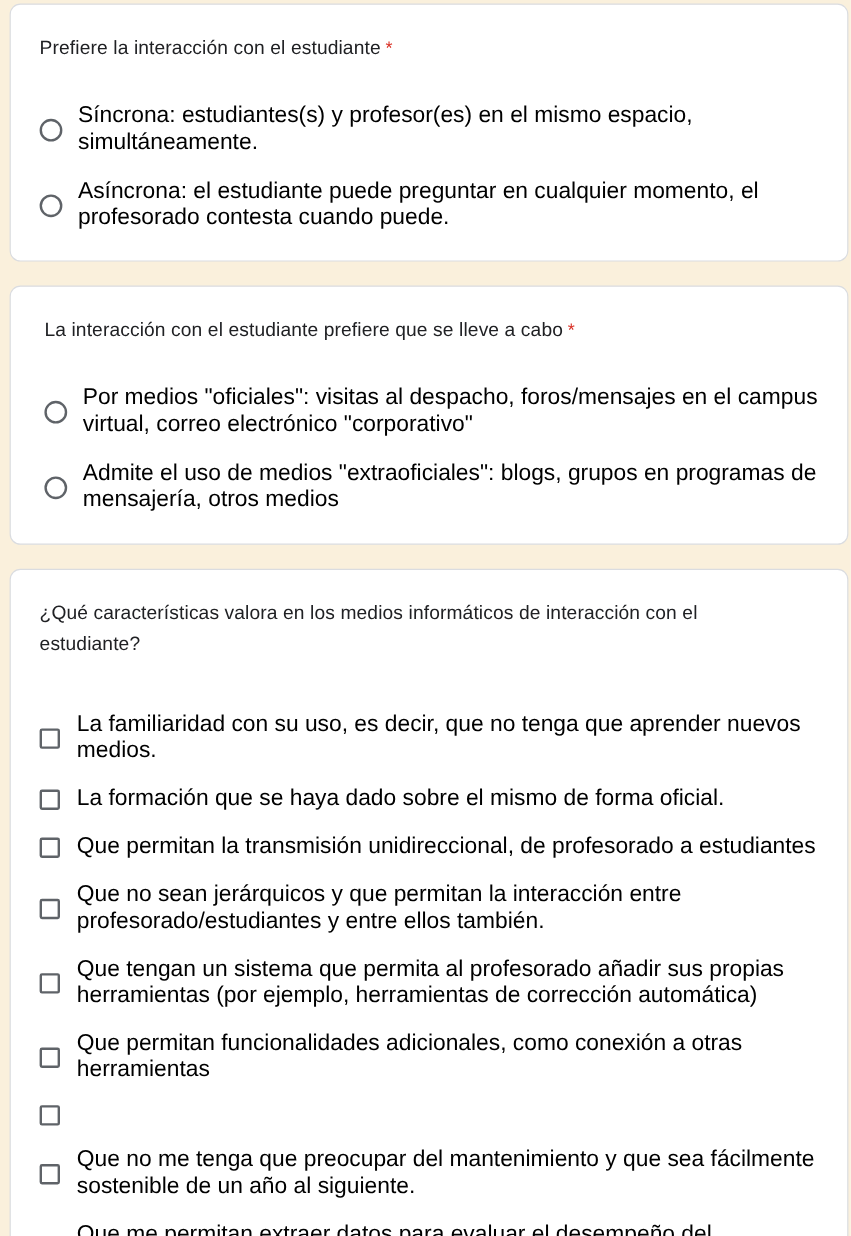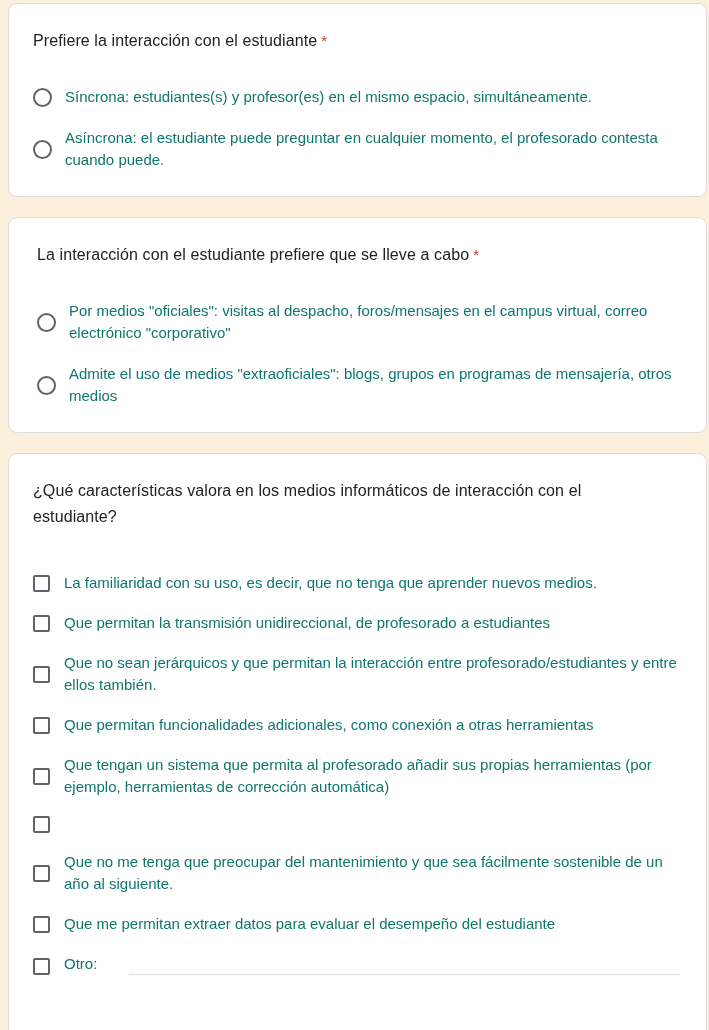--- a/index.html
+++ b/index.html
@@ -61,23 +61,23 @@
   }
   .checkbox {
     flex: 0 0 auto;
     width: 17px;
     height: 17px;
     border: 2px solid #5f6368;
     border-radius: 2px;
     margin-right: 14px;
   }
   .opt-label {
-    font-size: 15px;
+    font-size: 19px;
     line-height: 22px;
-    color: #0f766e;
+    color: #000000;
     max-width: 618px;
   }
   .otro-row { display: flex; align-items: flex-end; }
   .otro-line {
     flex: 1 1 auto;
     margin-left: 32px;
     margin-right: 2px;
     height: 16px;
     border-bottom: 1px solid #e0e0e0;
     cursor: text;
@@ -118,33 +118,37 @@
 
   <div class="card card-3">
     <div class="q-title"><span>¿Qué características valora en los medios informáticos de interacción con el estudiante?</span></div>
     <div class="options">
       <div class="opt-row">
         <div class="checkbox"></div>
         <div class="opt-label">La familiaridad con su uso, es decir, que no tenga que aprender nuevos medios.</div>
       </div>
       <div class="opt-row">
         <div class="checkbox"></div>
+        <div class="opt-label">La formación que se haya dado sobre el mismo de forma oficial.</div>
+      </div>
+      <div class="opt-row">
+        <div class="checkbox"></div>
         <div class="opt-label">Que permitan la transmisión unidireccional, de profesorado a estudiantes</div>
       </div>
       <div class="opt-row">
         <div class="checkbox"></div>
         <div class="opt-label">Que no sean jerárquicos y que permitan la interacción entre profesorado/estudiantes y entre ellos también.</div>
       </div>
       <div class="opt-row">
         <div class="checkbox"></div>
-        <div class="opt-label">Que permitan funcionalidades adicionales, como conexión a otras herramientas</div>
+        <div class="opt-label">Que tengan un sistema que permita al profesorado añadir sus propias herramientas (por ejemplo, herramientas de corrección automática)</div>
       </div>
       <div class="opt-row">
         <div class="checkbox"></div>
-        <div class="opt-label">Que tengan un sistema que permita al profesorado añadir sus propias herramientas (por ejemplo, herramientas de corrección automática)</div>
+        <div class="opt-label">Que permitan funcionalidades adicionales, como conexión a otras herramientas</div>
       </div>
       <div class="opt-row">
         <div class="checkbox"></div>
       </div>
       <div class="opt-row">
         <div class="checkbox"></div>
         <div class="opt-label">Que no me tenga que preocupar del mantenimiento y que sea fácilmente sostenible de un año al siguiente.</div>
       </div>
       <div class="opt-row">
         <div class="checkbox"></div>

